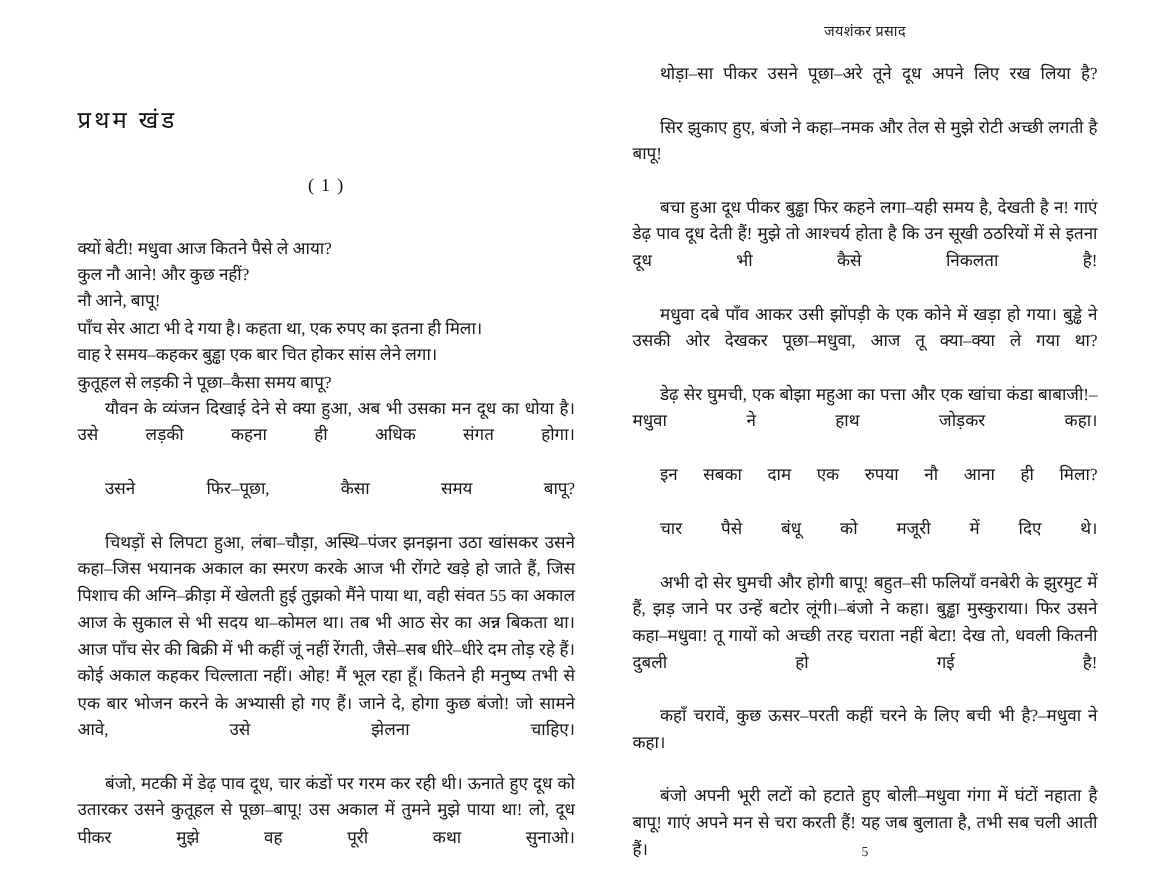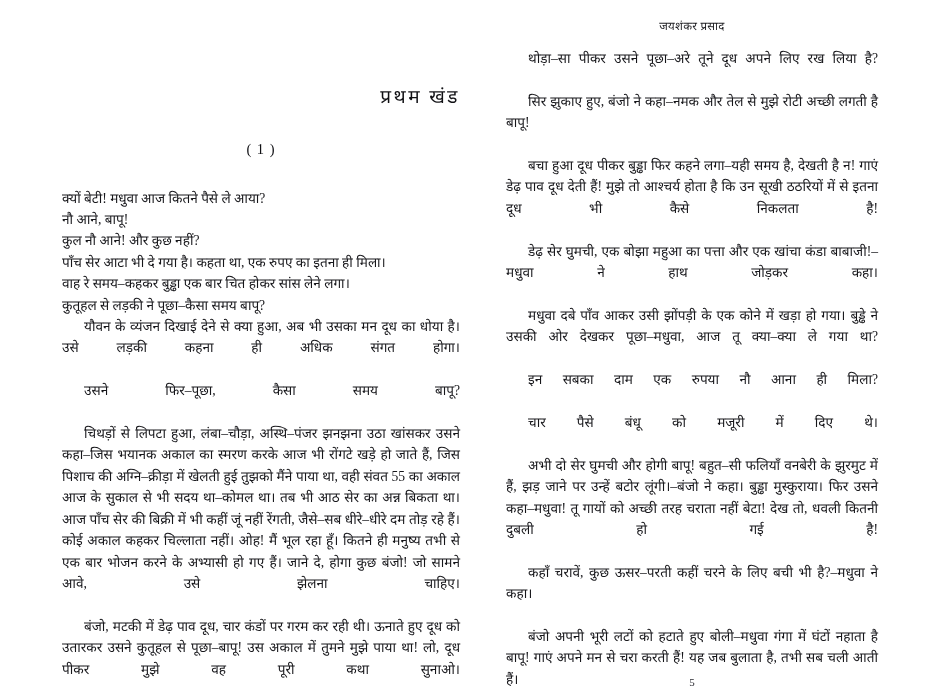--- a/index.html
+++ b/index.html
@@ -49,21 +49,21 @@
     width: 398px;
     top: 62px;
   }
   .column-right {
     left: 506px;
     width: 372px;
     top: 48px;
   }
 
   .part-title {
-    text-align: right;
+    text-align: left;
     font-size: 19px;
     letter-spacing: 2.5px;
     margin: 0 0 0 0;
     padding-top: 22px;
     font-weight: normal;
     color: #101014;
     line-height: 1.4;
   }
 
   .section-number {
@@ -130,39 +130,39 @@
 
 <div class="page">
 
   <div class="running-header">जयशंकर प्रसाद</div>
 
   <div class="column column-left col-left">
     <div class="part-title">प्रथम खंड</div>
     <div class="section-number">( 1 )</div>
     <div class="body-block" id="left-body">
         <p class="line">क्यों बेटी! मधुवा आज कितने पैसे ले आया?</p>
+        <p class="line">कुल नौ आने! और कुछ नहीं?</p>
         <p class="line">नौ आने, बापू!</p>
-        <p class="line">कुल नौ आने! और कुछ नहीं?</p>
         <p class="line">पाँच सेर आटा भी दे गया है। कहता था, एक रुपए का इतना ही मिला।</p>
         <p class="line">वाह रे समय–कहकर बुड्ढा एक बार चित होकर सांस लेने लगा।</p>
         <p class="line">कुतूहल से लड़की ने पूछा–कैसा समय बापू?</p>
         <p class="para">यौवन के व्यंजन दिखाई देने से क्या हुआ, अब भी उसका मन दूध का धोया है। उसे लड़की कहना ही अधिक संगत होगा।</p>
         <p class="para">उसने फिर–पूछा, कैसा समय बापू?</p>
         <p class="para">चिथड़ों से लिपटा हुआ, लंबा–चौड़ा, अस्थि–पंजर झनझना उठा खांसकर उसने कहा–जिस भयानक अकाल का स्मरण करके आज भी रोंगटे खड़े हो जाते हैं, जिस पिशाच की अग्नि–क्रीड़ा में खेलती हुई तुझको मैंने पाया था, वही संवत 55 का अकाल आज के सुकाल से भी सदय था–कोमल था। तब भी आठ सेर का अन्न बिकता था। आज पाँच सेर की बिक्री में भी कहीं जूं नहीं रेंगती, जैसे–सब धीरे–धीरे दम तोड़ रहे हैं। कोई अकाल कहकर चिल्लाता नहीं। ओह! मैं भूल रहा हूँ। कितने ही मनुष्य तभी से एक बार भोजन करने के अभ्यासी हो गए हैं। जाने दे, होगा कुछ बंजो! जो सामने आवे, उसे झेलना चाहिए।</p>
         <p class="para">बंजो, मटकी में डेढ़ पाव दूध, चार कंडों पर गरम कर रही थी। ऊनाते हुए दूध को उतारकर उसने कुतूहल से पूछा–बापू! उस अकाल में तुमने मुझे पाया था! लो, दूध पीकर मुझे वह पूरी कथा सुनाओ।</p>
       </div>
   </div>
 
   <div class="column column-right col-right">
     <div id="right-body">
         <p class="para">थोड़ा–सा पीकर उसने पूछा–अरे तूने दूध अपने लिए रख लिया है?</p>
         <p class="para">सिर झुकाए हुए, बंजो ने कहा–नमक और तेल से मुझे रोटी अच्छी लगती है बापू!</p>
         <p class="para">बचा हुआ दूध पीकर बुड्ढा फिर कहने लगा–यही समय है, देखती है न! गाएं डेढ़ पाव दूध देती हैं! मुझे तो आश्चर्य होता है कि उन सूखी ठठरियों में से इतना दूध भी कैसे निकलता है!</p>
+        <p class="para">मधुवा दबे पाँव आकर उसी झोंपड़ी के एक कोने में खड़ा हो गया। बुड्ढे ने उसकी ओर देखकर पूछा–मधुवा, आज तू क्या–क्या ले गया था?</p>
         <p class="para">डेढ़ सेर घुमची, एक बोझा महुआ का पत्ता और एक खांचा कंडा बाबाजी!–मधुवा ने हाथ जोड़कर कहा।</p>
-        <p class="para">मधुवा दबे पाँव आकर उसी झोंपड़ी के एक कोने में खड़ा हो गया। बुड्ढे ने उसकी ओर देखकर पूछा–मधुवा, आज तू क्या–क्या ले गया था?</p>
         <p class="para">इन सबका दाम एक रुपया नौ आना ही मिला?</p>
         <p class="para">चार पैसे बंधू को मजूरी में दिए थे।</p>
         <p class="para">अभी दो सेर घुमची और होगी बापू! बहुत–सी फलियाँ वनबेरी के झुरमुट में हैं, झड़ जाने पर उन्हें बटोर लूंगी।–बंजो ने कहा। बुड्ढा मुस्कुराया। फिर उसने कहा–मधुवा! तू गायों को अच्छी तरह चराता नहीं बेटा! देख तो, धवली कितनी दुबली हो गई है!</p>
         <p class="para">कहाँ चरावें, कुछ ऊसर–परती कहीं चरने के लिए बची भी है?–मधुवा ने कहा।</p>
         <p class="para">बंजो अपनी भूरी लटों को हटाते हुए बोली–मधुवा गंगा में घंटों नहाता है बापू! गाएं अपने मन से चरा करती हैं! यह जब बुलाता है, तभी सब चली आती हैं।</p>
       </div>
   </div>
 
   <div class="folio">5</div>
 

